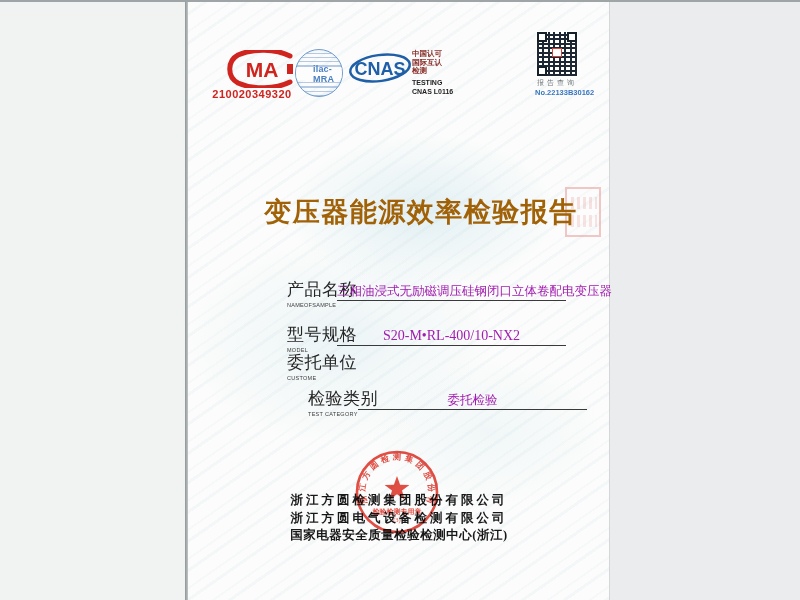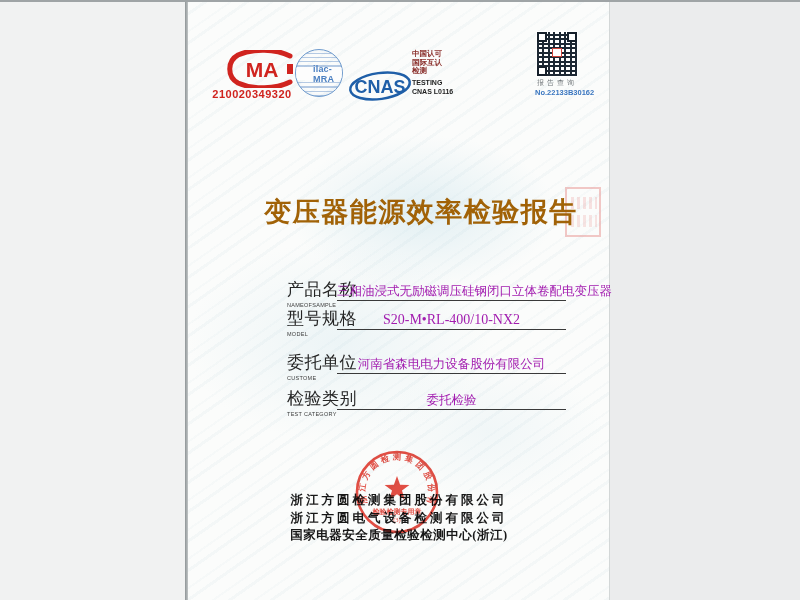--- a/index.html
+++ b/index.html
@@ -35,21 +35,21 @@
   .ilac { position:absolute; left:107px; top:47px; width:48px; height:48px; border-radius:50%;
     border:1.5px solid #6f9bcd; overflow:hidden;
     background:
       radial-gradient(circle at 50% 50%, rgba(255,255,255,0) 0 60%, rgba(120,160,210,.25) 100%),
       repeating-linear-gradient(0deg, rgba(96,140,198,.45) 0 1.3px, rgba(255,255,255,0) 1.3px 4.2px); }
   .ilac-band { position:absolute; left:0; top:17px; width:100%; height:13px; background:#fdfdfd;
     display:flex; align-items:center; justify-content:center; }
   .ilac-band span { font-family:"Liberation Sans",sans-serif; font-size:9px; font-weight:bold;
     color:#4a7fc1; letter-spacing:.2px;padding-left:17px; }
 
-  .cnas { position:absolute; left:160px; top:64px; width:64px; height:40px; }
+  .cnas { position:absolute; left:160px; top:46px; width:64px; height:40px; }
   .cnas svg { position:absolute; inset:0; }
   .cnas-side { position:absolute; left:224px; top:48px; width:34px; line-height:8.5px;
     font-size:7.5px; font-weight:bold; color:#8a2f2b; font-family:"Liberation Sans",sans-serif; }
   .cnas-sub { position:absolute; left:224px; top:76px; width:52px; line-height:9px;
     font-size:7px; font-weight:bold; color:#222; font-family:"Liberation Sans",sans-serif; }
 
   .fy { position:absolute; left:258px; top:40px; width:72px; height:60px; }
   .fy svg { position:absolute; left:0; top:0; }
   .fy-name { position:absolute; left:26px; top:25px; font-size:10.5px; font-weight:bold;
     color:#1c1c1c; letter-spacing:.5px; white-space:nowrap;
@@ -88,22 +88,22 @@
   
   .field { position:absolute; left:0; width:422px; }
   .field .flabel { position:absolute; left:99px; bottom:0; font-size:17px; color:#252525;
     letter-spacing:.5px; white-space:nowrap; }
   .field .fline { position:absolute; left:149px; right:44px; bottom:0; height:20px;
     border-bottom:1.2px solid #3a3a3a; text-align:center; }
   .field .fvalue { font-size:12.5px; color:#a21caf; white-space:nowrap; line-height:20px; }
   .field .fsub { position:absolute; left:99px; top:100%; margin-top:1px; font-size:6px;
     color:#3c3c3c; letter-spacing:.3px; transform:scaleX(.92); transform-origin:left;
     font-family:"Liberation Sans",sans-serif; white-space:nowrap; }
-  #field-0 { top:279px; height:20px; } #field-1 { top:308px; height:20px; }
-  #field-2 { top:352px; height:20px; } #field-3 { top:388px; height:20px; }
+  #field-0 { top:279px; height:20px; } #field-1 { top:324px; height:20px; }
+  #field-2 { top:352px; height:20px; } #field-3 { top:388px; height:20px;margin-left:21px; }
   #field-1 .fvalue { font-size:14px; }
 
   
   .company-line { position:absolute; left:0; width:422px; text-align:center;
     font-weight:bold; color:#181818; font-size:12.5px; white-space:nowrap; }
   #company-0 { top:490px; letter-spacing:3px; }
   #company-1 { top:508px; letter-spacing:3px; }
   #company-2 { top:525px; letter-spacing:.5px; }
 
   .seal { position:absolute; left:159px; top:440px; width:100px; height:100px;
@@ -171,21 +171,20 @@
       <span class="fline"><span class="fvalue">三相油浸式无励磁调压硅钢闭口立体卷配电变压器</span></span>
       <span class="fsub">NAMEOFSAMPLE</span>
     </div>
     <div class="field" id="field-1">
       <span class="flabel">型号规格</span>
       <span class="fline"><span class="fvalue">S20-M•RL-400/10-NX2</span></span>
       <span class="fsub">MODEL</span>
     </div>
     <div class="field" id="field-2">
       <span class="flabel">委托单位</span>
-      <span class="fline"><span class="fvalue">河南省森电电力设备股份有限公司</span></span>
       <span class="fsub">CUSTOME</span>
     </div>
     <div class="field" id="field-3">
       <span class="flabel">检验类别</span>
       <span class="fline"><span class="fvalue">委托检验</span></span>
       <span class="fsub">TEST CATEGORY</span>
     </div>
 
     <div class="company-line" id="company-0">浙江方圆检测集团股份有限公司</div>
     <div class="company-line" id="company-2">国家电器安全质量检验检测中心(浙江)</div>

